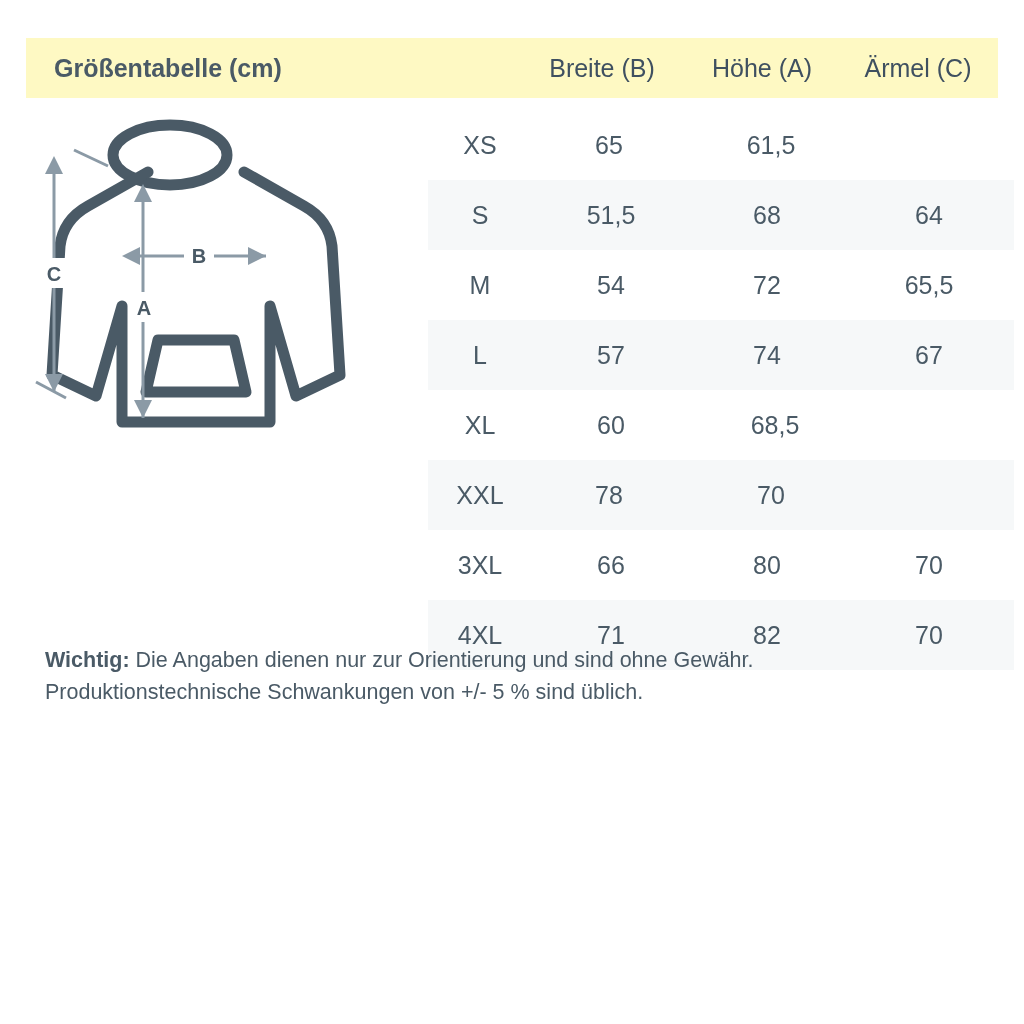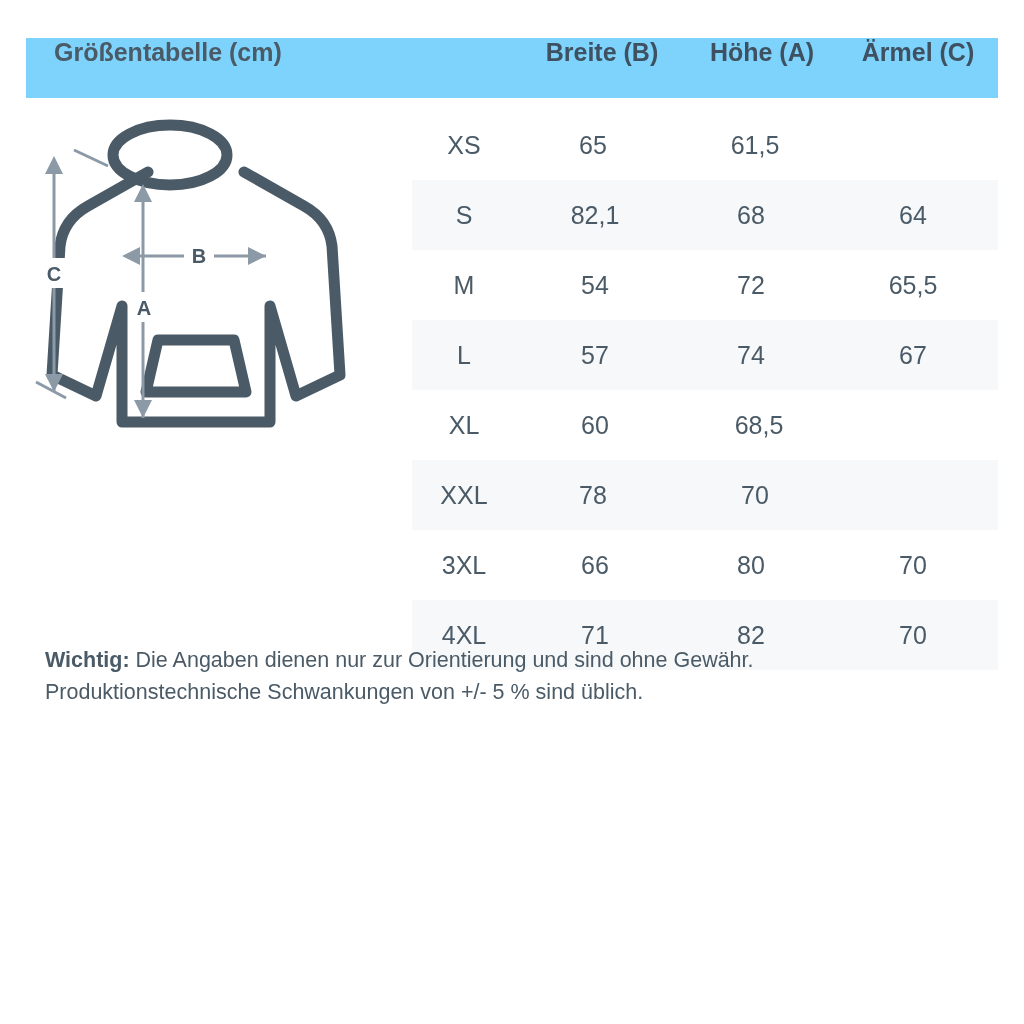--- a/index.html
+++ b/index.html
@@ -21,52 +21,52 @@
     box-sizing: border-box;
   }
 
   
   .header-row {
     position: absolute;
     left: 26px;
     top: 38px;
     width: 972px;
     height: 60px;
-    background: #7dd3fc;
+    background: #fef9c3;
     display: flex;
-    align-items: flex-start;
+    align-items: center;
     box-sizing: border-box;
   }
   .header-title {
     font-size: 25px;
     font-weight: bold;
     color: #4a5a66;
     padding-left: 28px;
     white-space: nowrap;
   }
   .header-cols {
     margin-left: auto;
     display: flex;
     align-items: center;
   }
   .header-cols .hcol {
     font-size: 25px;
-    font-weight: bold;
+    font-weight: normal;
     color: #3f5060;
     text-align: center;
     white-space: nowrap;
   }
   .hcol.c1 { width: 168px; }
   .hcol.c2 { width: 152px; }
   .hcol.c3 { width: 160px; }
 
   
   .table {
     position: absolute;
-    left: 412px;
+    left: 428px;
     top: 110px;
     width: 586px;
   }
   .trow {
     display: flex;
     align-items: center;
     height: 70px;
     box-sizing: border-box;
   }
   .trow.alt {
@@ -120,21 +120,21 @@
   </div>
 
   <div class="table">
     <div class="trow">
       <div class="tcell size">XS</div>
       <div class="tcell height">65</div>
       <div class="tcell sleeve">61,5</div>
     </div>
     <div class="trow alt">
       <div class="tcell size">S</div>
-      <div class="tcell width">82,1</div>
+      <div class="tcell width">51,5</div>
       <div class="tcell height">68</div>
       <div class="tcell sleeve">64</div>
     </div>
     <div class="trow">
       <div class="tcell size">M</div>
       <div class="tcell width">54</div>
       <div class="tcell height">72</div>
       <div class="tcell sleeve">65,5</div>
     </div>
     <div class="trow alt">

